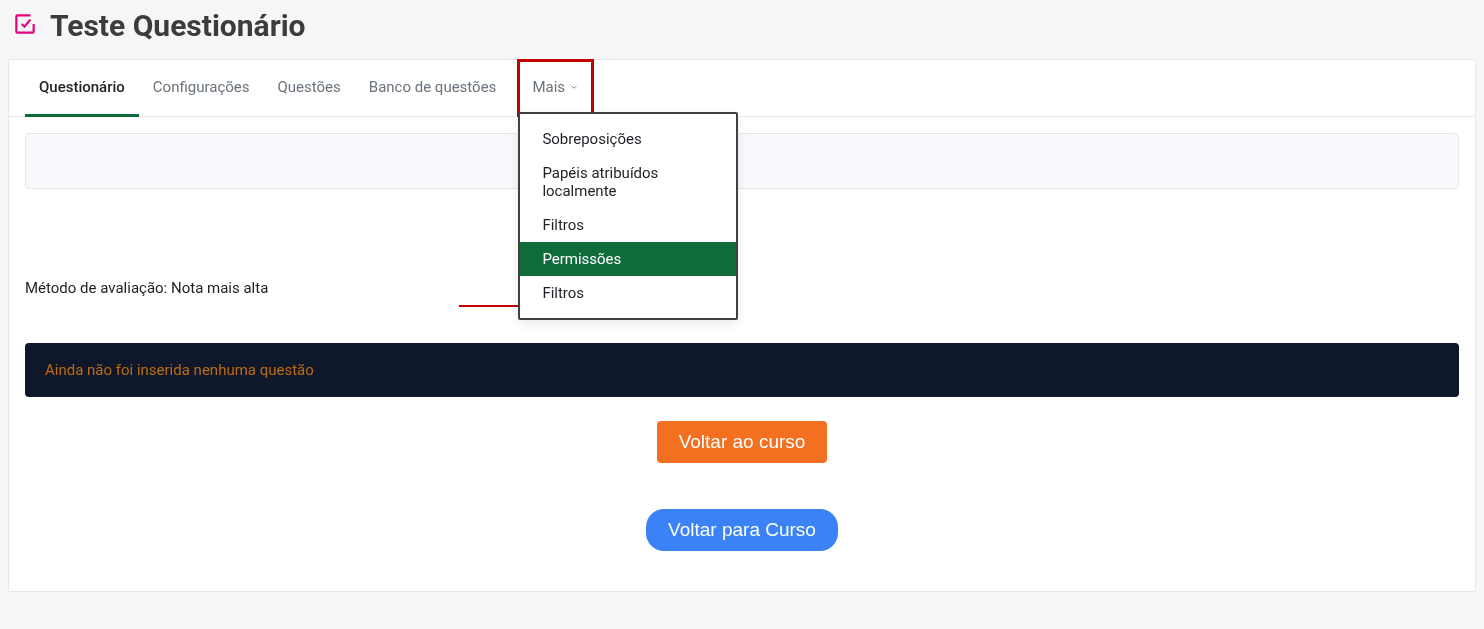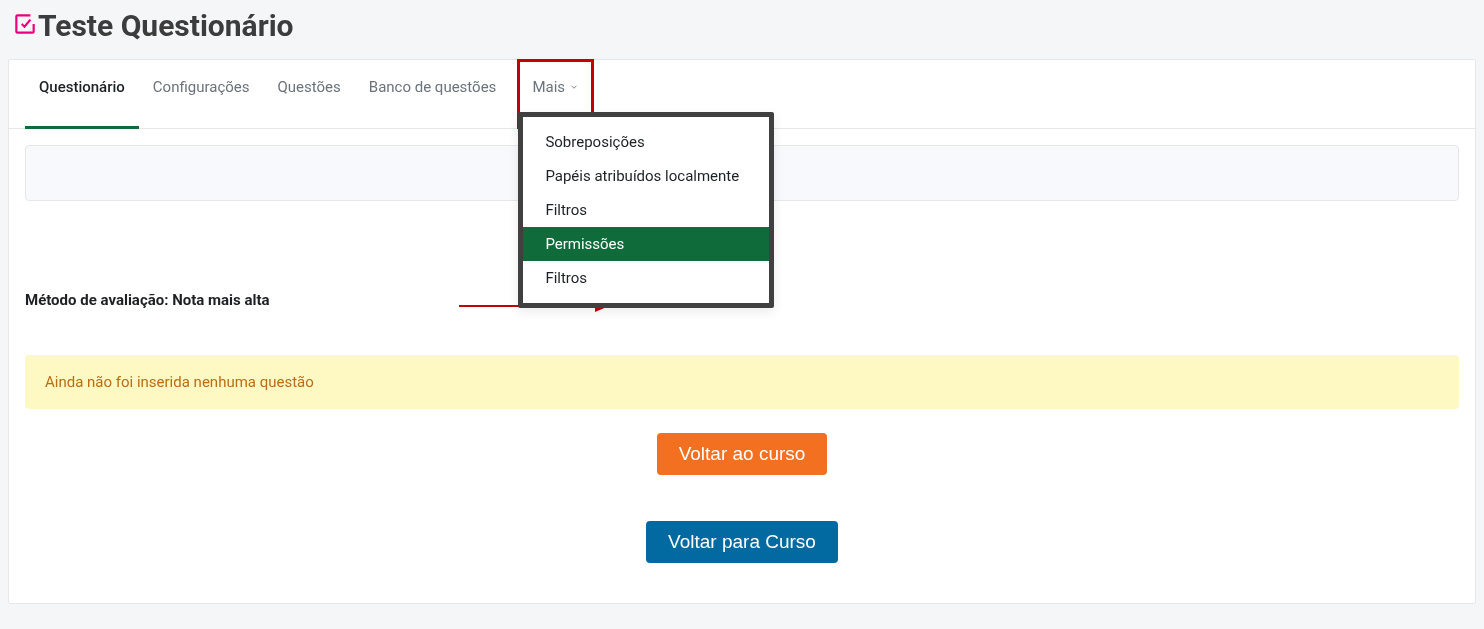--- a/index.html
+++ b/index.html
@@ -12,20 +12,21 @@
       background: #f5f6f8;
       color: #333;
       font-size: 15px;
     }
     .page-wrapper {
       padding: 0 8px;
     }
     .page-header {
       display: flex;
       align-items: center;
+      gap: 12px;
       padding: 8px 4px 16px 4px;
     }
     .page-header .quiz-icon svg {
       width: 26px;
       height: 26px;
       stroke: #e6007e;
       fill: none;
       stroke-width: 2;
     }
     .page-header h1 {
@@ -39,21 +40,21 @@
       border-radius: 2px;
       position: relative;
     }
     .tabs {
       display: flex;
       border-bottom: 1px solid #e7e7e7;
       padding: 0 16px;
       position: relative;
     }
     .tab {
-      padding: 18px 14px 32px 14px;
+      padding: 18px 14px 20px 14px;
       color: #6a737b;
       cursor: pointer;
       font-size: 15px;
       position: relative;
       display: inline-flex;
       align-items: flex-end;
       gap: 4px;
     }
     .tab.active {
       color: #1d2125;
@@ -76,23 +77,23 @@
       stroke-width: 2;
     }
     .tab.more-highlight {
       outline: 3px solid #c40000;
       outline-offset: -2px;
     }
     .dropdown-menu {
       position: absolute;
       top: 52px;
       left: 0;
-      width: 256px;
+      width: 220px;
       background: #fff;
-      border: 5px solid #404040;
+      border: 2px solid #404040;
       border-radius: 2px;
       box-shadow: 0 4px 12px rgba(0,0,0,0.08);
       z-index: 20;
       padding: 8px 0;
     }
     .dropdown-item {
       padding: 8px 22px;
       font-size: 15px;
       color: #1d2125;
       cursor: pointer;
@@ -112,25 +113,24 @@
       width: 100%;
       height: 56px;
       background: #f8f9fc;
       border: 1px solid #e7e7e7;
       border-radius: 4px;
     }
     .grading-info {
       margin-top: 90px;
       font-size: 15px;
       color: #1d2125;
-      font-weight: bold;
     }
     .alert-warning {
       margin-top: 46px;
-      background: #fef9c3;
+      background: #0f172a;
       border-radius: 4px;
       padding: 18px 20px;
       color: #bc6c12;
       font-size: 15px;
     }
     .button-row {
       margin-top: 24px;
       text-align: center;
     }
     .btn {
@@ -139,21 +139,22 @@
       font-size: 19px;
       border-radius: 4px;
       border: none;
       cursor: pointer;
       color: #fff;
     }
     .btn-orange {
       background: #f37021;
     }
     .btn-green {
-      background: #0369a1;
+      background: #3b82f6;
+      border-radius: 18px;
     }
     .button-row + .button-row {
       margin-top: 46px;
     }
     .arrow-annotation {
       position: absolute;
       top: 236px;
       left: 450px;
       z-index: 15;
     }

